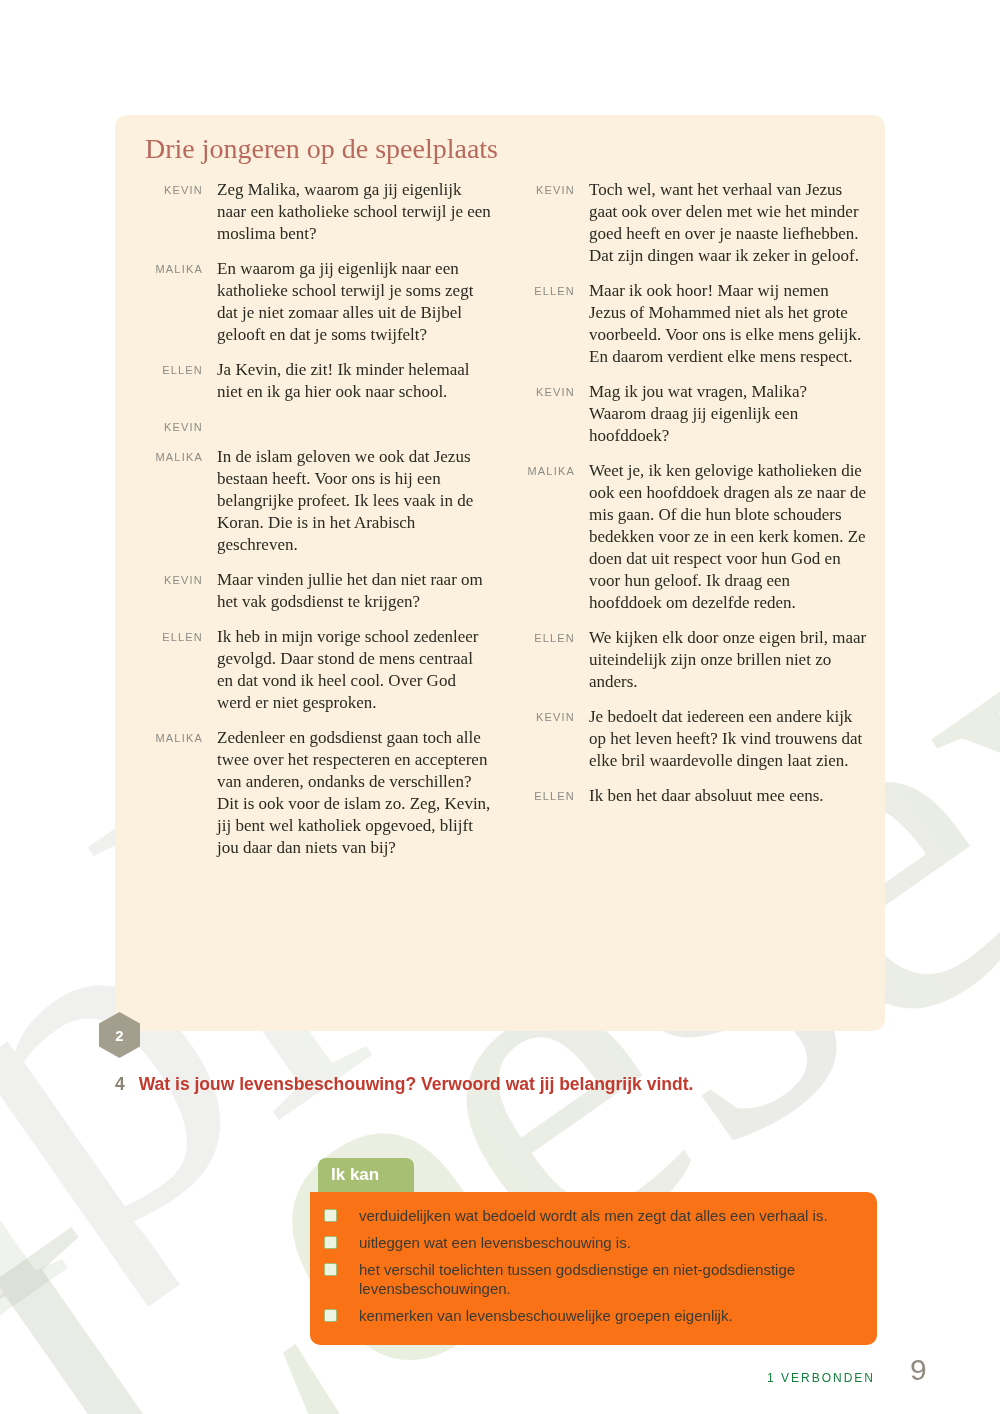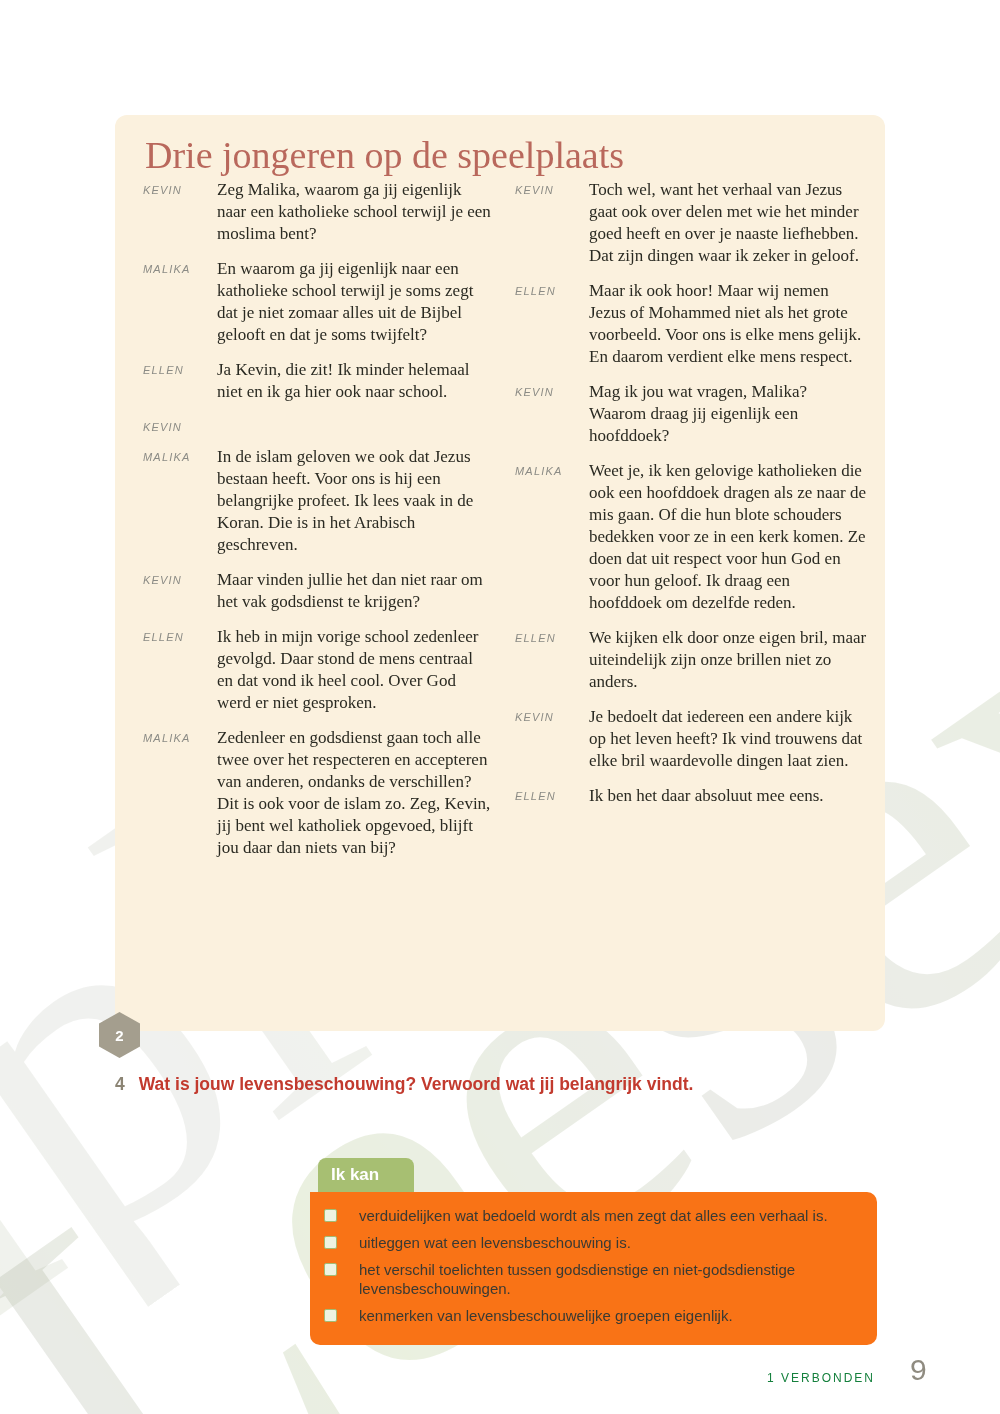--- a/index.html
+++ b/index.html
@@ -25,32 +25,32 @@
 
   
   .panel {
     position:absolute; left:115px; top:115px;
     width:770px; height:916px;
     background:#fbf1de; border-radius:12px;
   }
   .panel-title {
     position:absolute; left:30px; top:18px;
     font-family:"Liberation Serif", serif;
-    font-size:38px; color:#b9685c; font-weight:400;
+    font-size:28px; color:#b9685c; font-weight:400;
   }
   .col { position:absolute; top:64px; }
   #col1 { left:28px; width:350px; }
   #col2 { left:400px; width:352px; }
   .block {
     display:grid; grid-template-columns:60px 1fr; column-gap:14px;
     margin-bottom:13px;
   }
   .speaker {
-    text-align:left; font-size:11px; letter-spacing:1.2px;
-    color:#8b8b85; padding-top:5px; font-weight:400;font-style:italic;
+    text-align:right; font-size:11px; letter-spacing:1.2px;
+    color:#8b8b85; padding-top:5px; font-weight:400;
   }
   .line {
     font-family:"Liberation Serif", serif;
     font-size:17px; line-height:22px; color:#2a2a22;
   }
 
   
   .badge {
     position:absolute; left:99px; top:1012px;
     width:41px; height:46px; background:#a49e8e;

